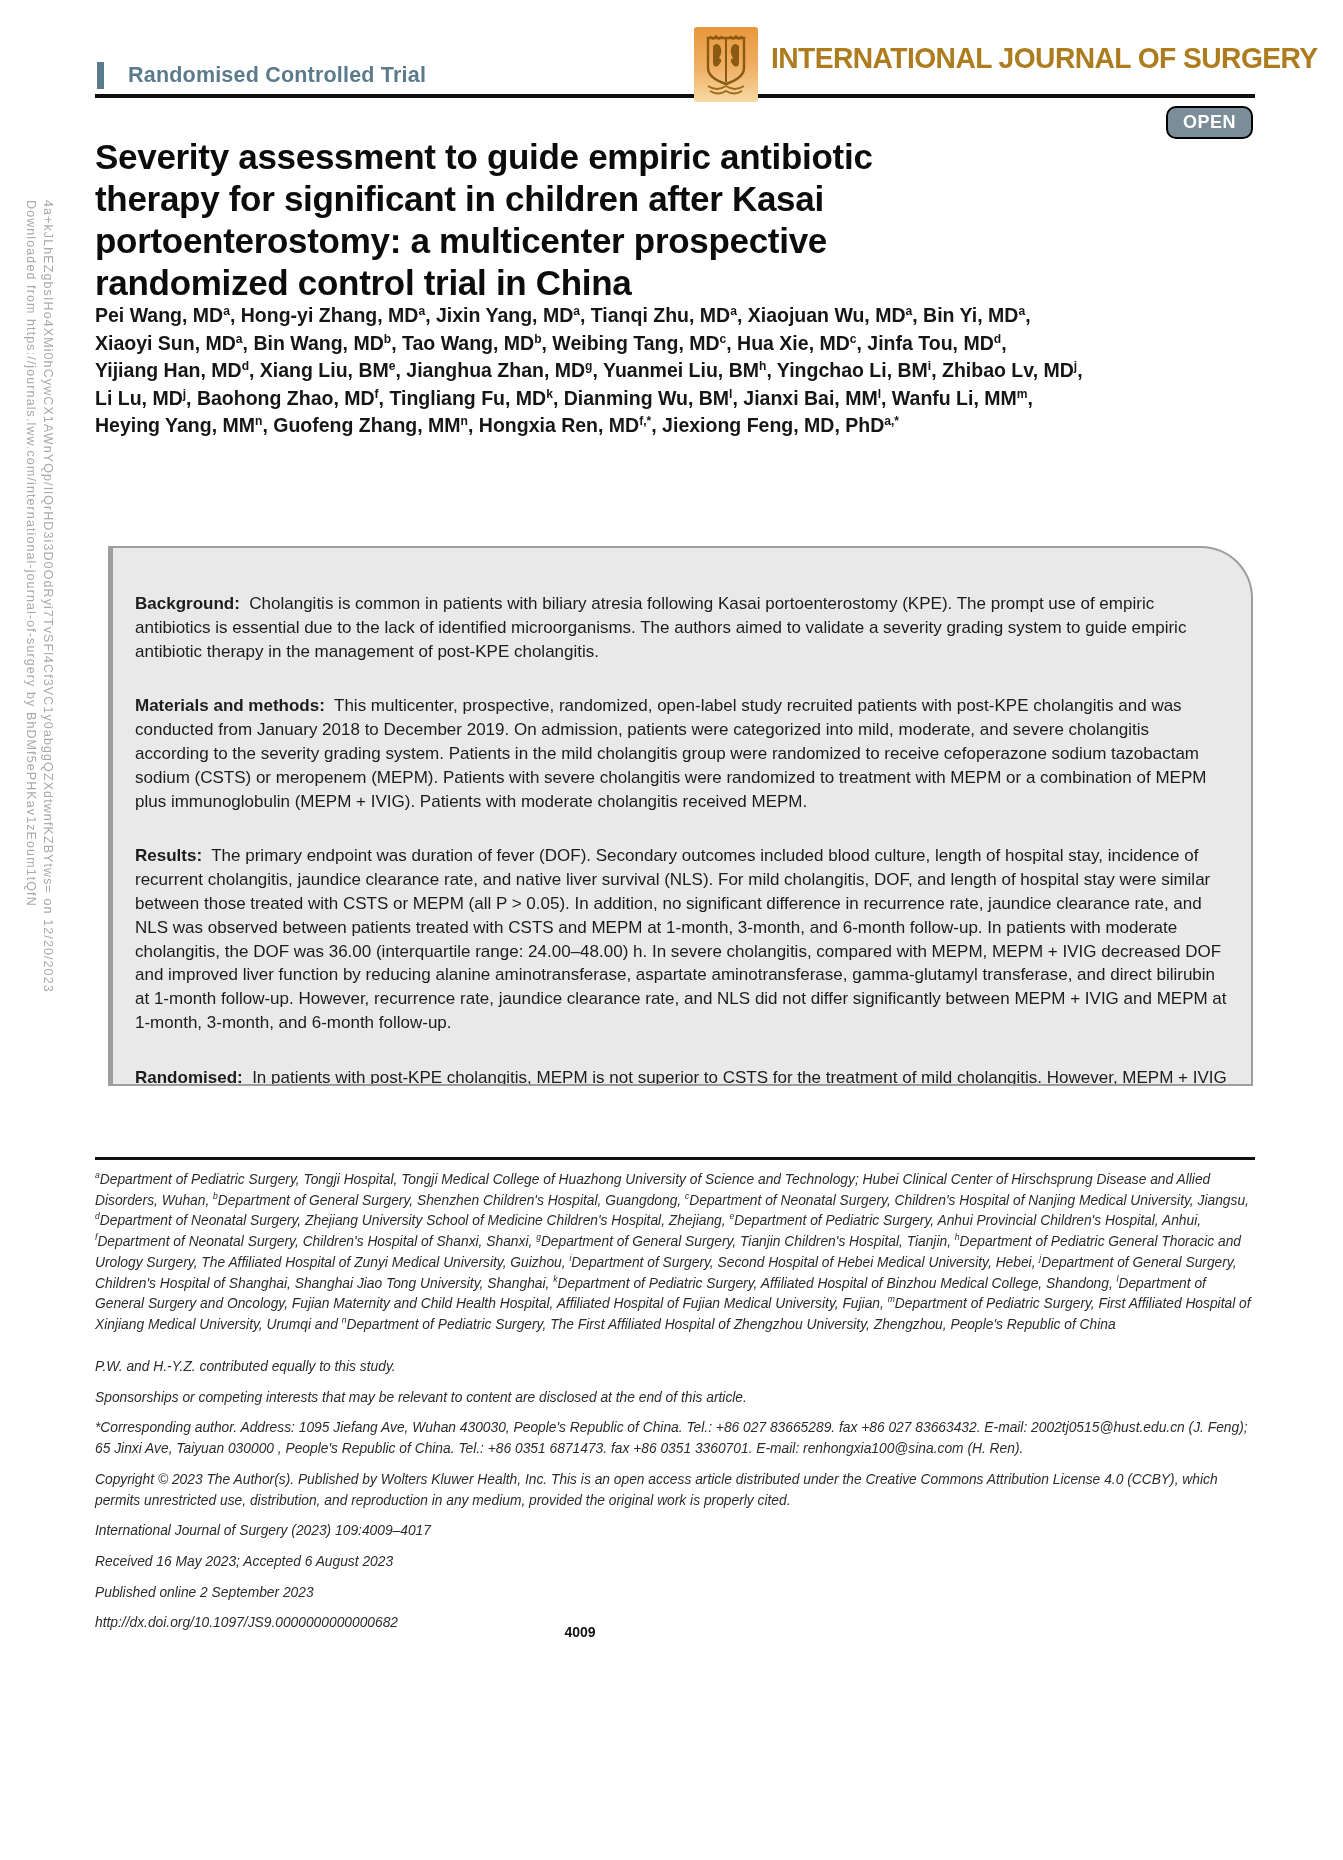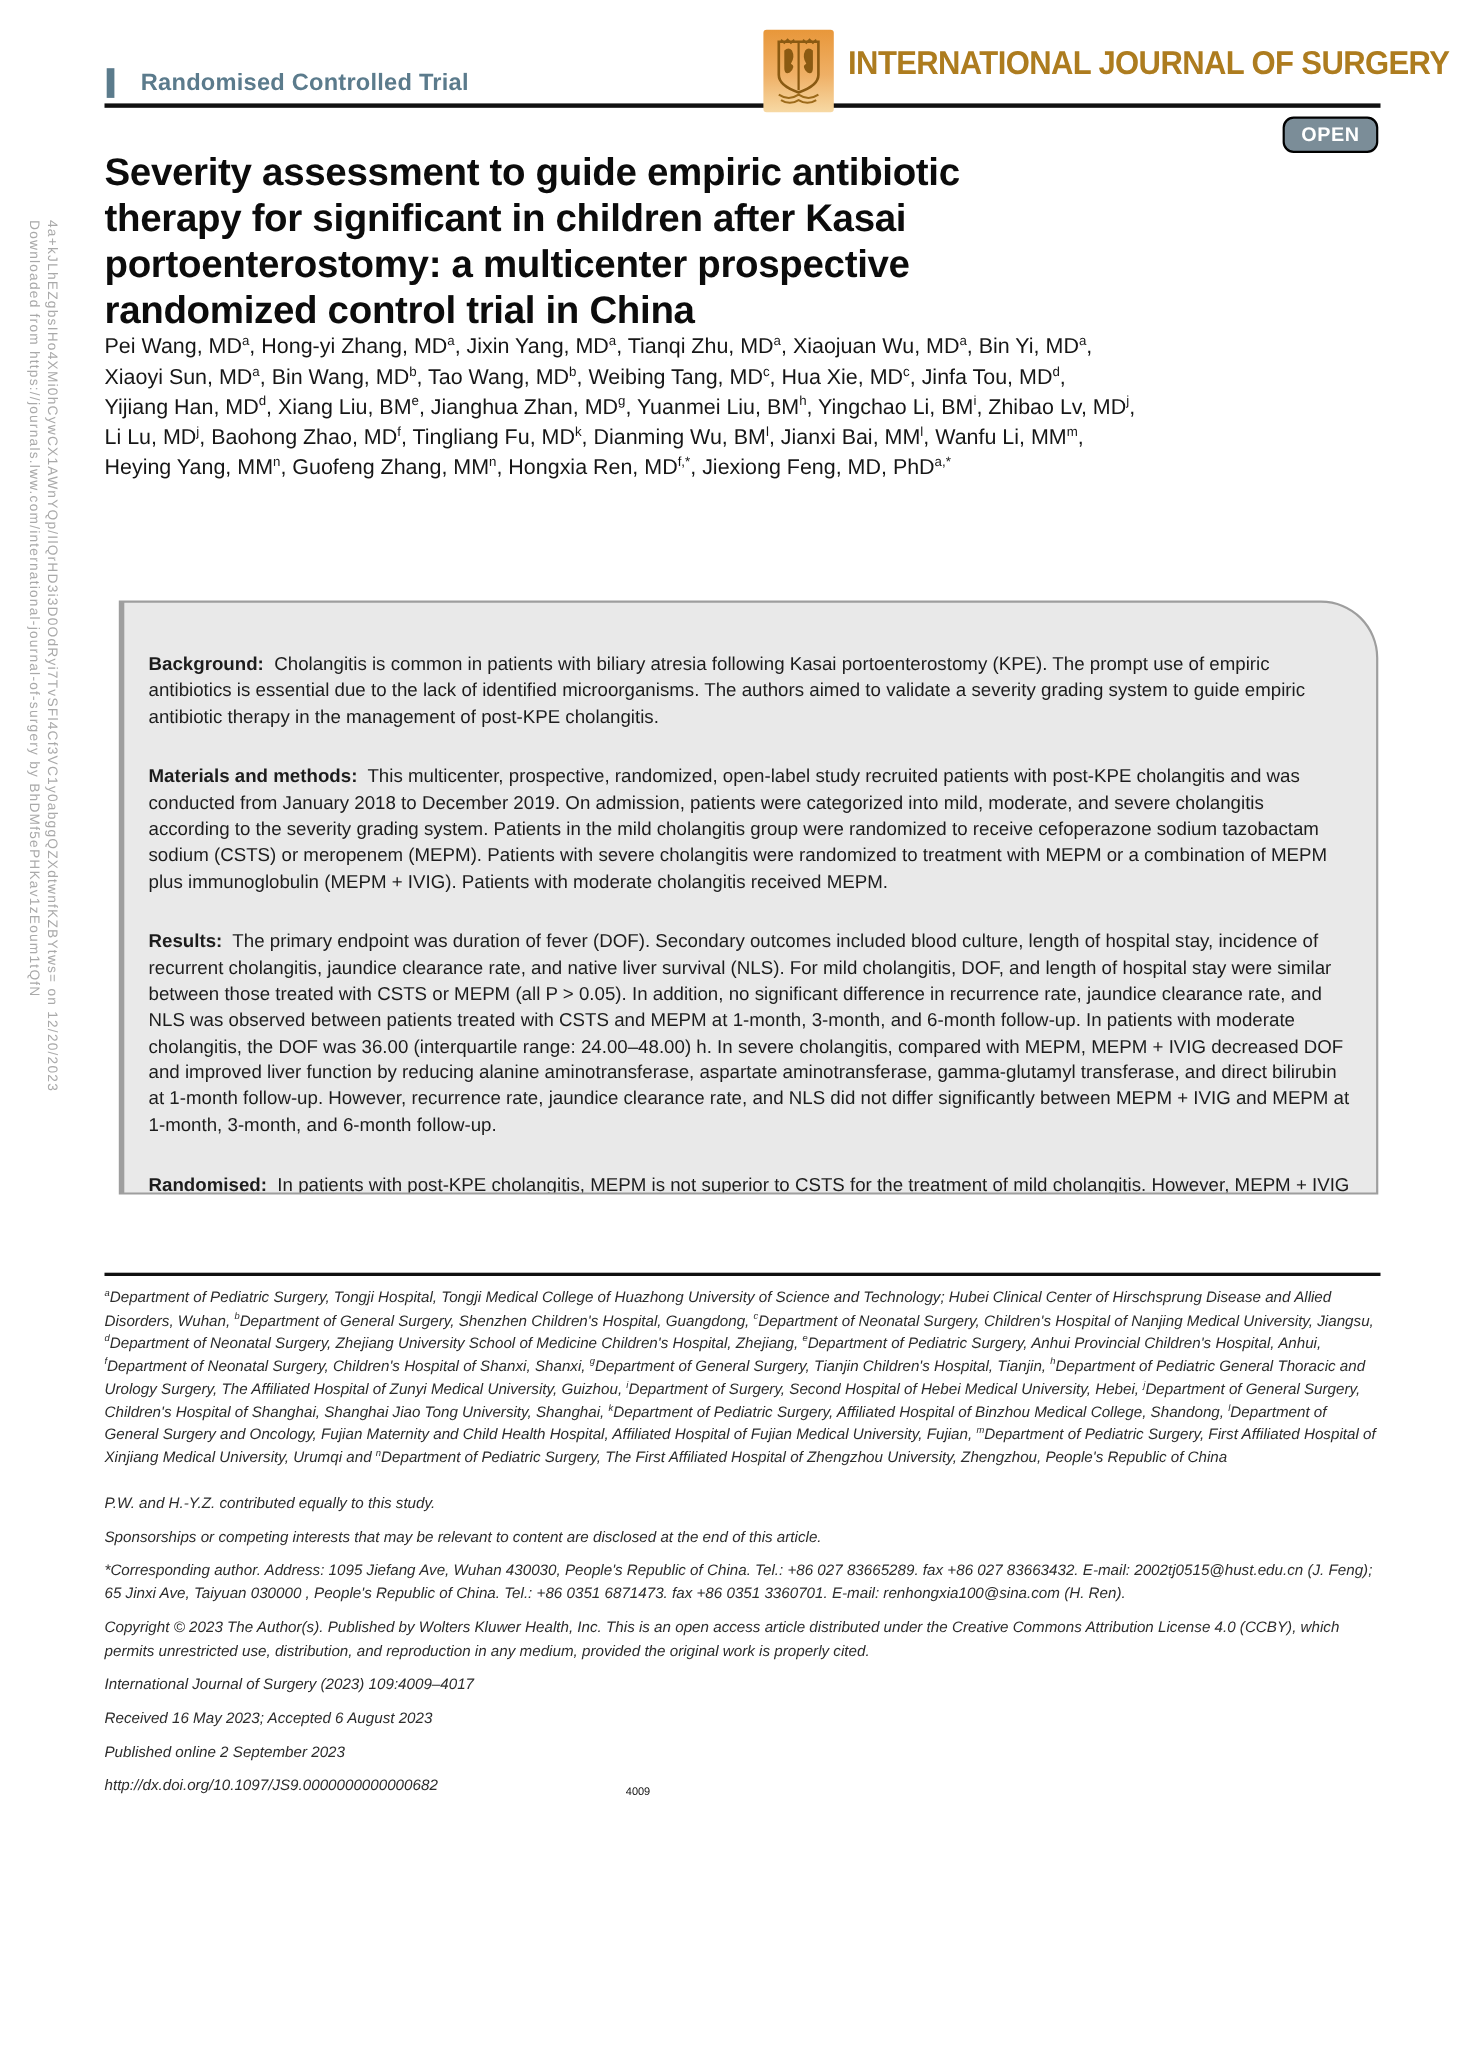--- a/index.html
+++ b/index.html
@@ -42,21 +42,21 @@
 
   
   .title {
     position:absolute; left:95px; top:136px; width:1040px;
     font-size:35px; font-weight:bold; line-height:42px; letter-spacing:-0.3px; color:#0c0c0c;
   }
   .authors {
     position:absolute; left:95px; top:302px; width:1180px;
     font-size:19.5px; line-height:27.5px; color:#161616;
   }
-  .authors > div { white-space:nowrap; }
+  .authors > div { white-space:nowrap;font-weight:bold; }
 
   
   .abstract-box {
     position:absolute; left:108px; top:546px; width:1145px; height:540px;
     background:#e9e9e9; border:2px solid #9e9e9e; border-left-width:5px;
     border-top-right-radius:52px; padding:13px 24px 12px 22px; overflow:hidden;
   }
   .abstract-box p { font-size:17px; line-height:23.8px; color:#1c1c1c;margin-top:31px; }
   .abstract-box .lbl { font-weight:bold; }
   .keywords { margin-top:17px; }
@@ -66,21 +66,21 @@
   .affil, .footnotes {
     font-style:italic; font-size:13.8px; line-height:20.7px; color:#2c2c2c;
   }
   .affil { position:absolute; left:95px; top:1170px; width:1162px; }
   .affil sup, .footnotes sup { font-style:italic; }
   .footnotes { position:absolute; left:95px; top:1357px; width:1162px; }
   .footnotes p { margin-bottom:10px; }
   .doi { color:#2c2c2c; text-decoration:none; }
   .page-number {
     position:absolute; left:95px; top:1624px; width:970px; text-align:center;
-    font-size:10px; font-weight:normal; font-style:normal; color:#111;
+    font-size:14px; font-weight:bold; font-style:normal; color:#111;
   }
 </style>
 </head>
 <body>
 
 <div class="page">
 
   <div class="watermark">
     <div>4a+kJLhEZgbsIHo4XMi0hCywCX1AWnYQp/IlQrHD3i3D0OdRyi7TvSFl4Cf3VC1y0abggQZXdtwnfKZBYtws= on 12/20/2023</div>
     <div>Downloaded from https://journals.lww.com/international-journal-of-surgery by BhDMf5ePHKav1zEoum1tQfN</div>

